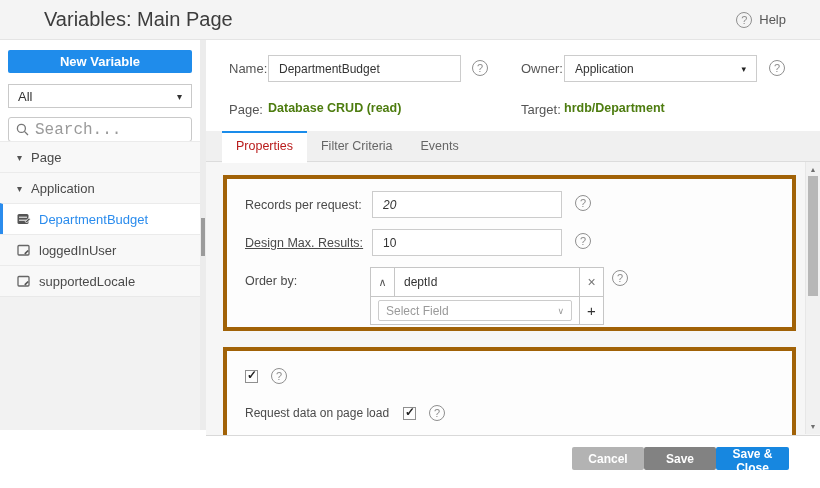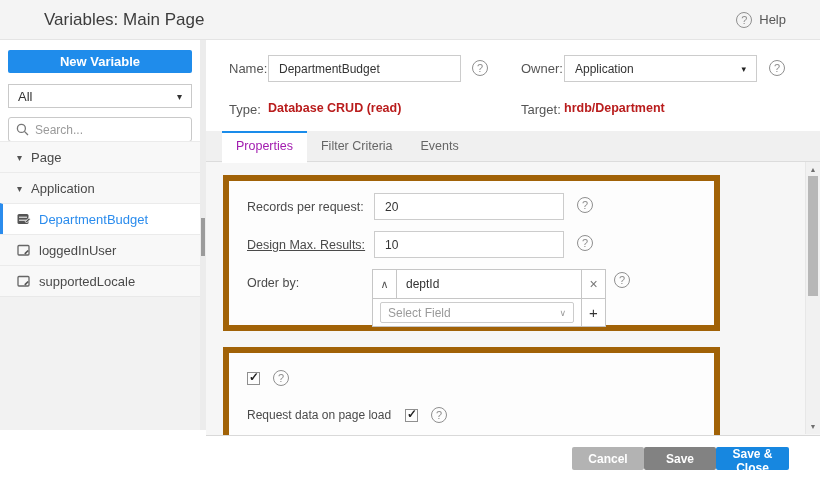--- a/index.html
+++ b/index.html
@@ -3,98 +3,98 @@
 <meta charset="utf-8">
 <style>
   * { margin:0; padding:0; box-sizing:border-box; }
   html,body { width:820px; height:488px; overflow:hidden; background:#fff;
               font-family:"Liberation Sans", sans-serif; }
   .app { position:relative; width:820px; height:488px; background:#fff; overflow:hidden; }
 
   
   .topbar { position:absolute; left:0; top:0; right:0; height:40px; background:#f4f4f4;
             border-bottom:1px solid #e4e4e4; display:flex; align-items:center; }
-  .topbar-title { margin-left:44px; font-size:17px; color:#3c3c3c; }
+  .topbar-title { margin-left:44px; font-size:20px; color:#3c3c3c; }
   .help-wrap { margin-left:auto; margin-right:34px; display:flex; align-items:center; gap:7px;
                font-size:13px; color:#555; cursor:pointer; }
   .qmark { width:16px; height:16px; border:1px solid #8f8f8f; border-radius:50%; color:#8f8f8f;
            font-size:11px; line-height:14px; text-align:center; display:inline-block; background:transparent; }
 
   
   .sidebar { position:absolute; left:0; top:40px; width:200px; height:390px; background:#fff; }
   .side-gutter { position:absolute; left:200px; top:40px; width:6px; height:390px; background:#ececec; }
   .side-thumb { position:absolute; left:1px; top:178px; width:4px; height:38px; background:#9b9b9b; }
   .new-var-btn { position:absolute; left:8px; top:10px; width:184px; height:23px; background:#1f8ceb;
                  color:#fff; font-size:13px; font-weight:bold; border:none; border-radius:2px;
                  cursor:pointer; font-family:inherit; }
   .filter-select { position:absolute; left:8px; top:44px; width:184px; height:24px; background:#fff;
                    border:1px solid #c9c9c9; display:flex; align-items:center; padding:0 9px;
                    font-size:13px; color:#333; cursor:pointer; }
   .filter-caret { margin-left:auto; font-size:10px; color:#333; }
   .search-box { position:absolute; left:8px; top:77px; width:184px; height:25px; background:#fff;
                 border:1px solid #c9c9c9; border-radius:3px; display:flex; align-items:center;
                 padding:0 7px; gap:6px; }
   .search-box svg { flex:0 0 auto; }
-  .search-box input { border:none; outline:none; width:100%; font-size:12px; color:#333;
-                      font-family:Liberation Sans, sans-serif; background:transparent; }
+  .search-box input { border:none; outline:none; width:100%; font-size:16px; color:#333;
+                      font-family:Liberation Mono, monospace; background:transparent; }
   .search-box input::placeholder { color:#9a9a9a; }
   .tree { position:absolute; left:0; top:101px; width:200px; }
   .tree-item { height:31px; display:flex; align-items:center; border-top:1px solid #ebebeb;
                background:#f8f8f8; font-size:13px; color:#4a4a4a; padding-left:17px; cursor:pointer; }
   .tree-item .expander { font-size:10px; color:#555; margin-right:9px; }
   .tree-item .var-icon { margin-right:8px; display:inline-flex; }
   .tree-item.selected { background:#fff; border-left:3px solid #2b8ced; padding-left:14px; color:#2b8ced; }
   .tree-filler { position:absolute; left:0; top:256px; width:200px; height:134px; background:#f2f2f2;
                  border-top:1px solid #e9e9e9; }
 
   
   .main { position:absolute; left:206px; top:40px; right:0; height:396px; background:#fff; }
   .lbl { font-size:13px; color:#555; }
   .req { color:#e03d32; }
-  .val-strong { font-size:12.5px; font-weight:bold; color:#b91c1c; }
+  .val-strong { font-size:12.5px; font-weight:bold; color:#4d7c0f; }
   .text-input { border:1px solid #ccc; background:#fff; font-size:12px; color:#333; padding:0 10px;
                 font-family:inherit; outline:none; }
   .name-label { position:absolute; left:23px; top:21px; }
   .name-input { position:absolute; left:62px; top:15px; width:193px; height:27px; }
   .help-name { position:absolute; left:266px; top:20px; cursor:pointer; }
   .owner-label { position:absolute; left:315px; top:21px; }
   .owner-select { position:absolute; left:358px; top:15px; width:193px; height:27px; background:#fff;
                   border:1px solid #ccc; display:flex; align-items:center; padding:0 10px;
                   font-size:12px; color:#333; cursor:pointer; }
   .owner-caret { margin-left:auto; font-size:9px; color:#222; }
   .help-owner { position:absolute; left:563px; top:20px; cursor:pointer; }
   .type-label { position:absolute; left:23px; top:62px; }
   .type-value { position:absolute; left:62px; top:61px; }
   .target-label { position:absolute; left:315px; top:62px; }
   .target-value { position:absolute; left:358px; top:61px; }
 
   
   .tabbar { position:absolute; left:0; top:91px; right:0; height:31px; background:#f0f0f0;
             border-bottom:1px solid #dcdcdc; display:flex; padding-left:16px; }
   .tab { padding:0 14px; line-height:30px; font-size:12.5px; color:#666; cursor:pointer; }
-  .tab.active { background:#fff; border-top:2px solid #1a8cea; line-height:27px; color:#a21caf;
+  .tab.active { background:#fff; border-top:2px solid #1a8cea; line-height:27px; color:#b91c1c;
                 height:32px; position:relative; z-index:1; }
 
   
   .content { position:absolute; left:0; top:122px; right:0; bottom:0; background:#f6f6f6;
              border-bottom:1px solid #d9d9d9; overflow:hidden; }
   .vscroll { position:absolute; right:0; top:0; bottom:1px; width:15px; background:#f1f1f1;
              border-left:1px solid #e7e7e7; }
   .vscroll .arr { position:absolute; left:0; right:0; text-align:center; font-size:7px; color:#6e6e6e;
                   cursor:pointer; }
   .arr.up { top:4px; } .arr.down { bottom:4px; }
   .vthumb { position:absolute; left:2px; top:14px; width:10px; height:120px; background:#b7b7b7; cursor:pointer; }
 
-  .group { position:absolute; left:17px; width:497px; background:#fdfdfd; border:6px solid #a16207; }
+  .group { position:absolute; left:17px; width:573px; background:#fdfdfd; border:4px solid #a16207; }
   .group1 { top:13px; height:156px; }
   .group2 { top:185px; height:115px; }
   .g-label { position:absolute; left:18px; font-size:12.5px; color:#4a4a4a; }
   .g-input { position:absolute; left:145px; width:190px; height:27px; }
   .g-help { position:absolute; left:348px; cursor:pointer; }
-  .r1-label { top:19px; } .r1-input { top:12px; } .r1-help { top:16px; }
+  .r1-label { top:19px; } .r1-input { top:12px;font-style:italic; } .r1-help { top:16px; }
   .r2-label { top:57px;text-decoration:underline; } .r2-input { top:50px; } .r2-help { top:54px; }
   .r3-label { top:95px; }
 
   .orderby { position:absolute; left:143px; top:88px; width:234px; background:#fff;
              border:1px solid #c6c6c6; }
   .ob-row { display:flex; height:28px; align-items:stretch; }
   .ob-row + .ob-row { border-top:1px solid #c6c6c6; }
   .ob-btn { width:24px; display:flex; align-items:center; justify-content:center; color:#555;
             cursor:pointer; background:#fff; }
   .ob-sort { border-right:1px solid #c6c6c6; font-size:11px; }
@@ -212,21 +212,21 @@
     <span class="lbl owner-label">
       <span>Owner:</span>
       <span class="req">*</span>
     </span>
     <div class="owner-select">
       <span>Application</span>
       <span class="owner-caret">▾</span>
     </div>
     <span class="qmark help-owner">?</span>
 
-    <span class="lbl type-label">Type:</span>
+    <span class="lbl type-label">Page:</span>
     <span class="val-strong type-value">Database CRUD (read)</span>
     <span class="lbl target-label">Target:</span>
     <span class="val-strong target-value">hrdb/Department</span>
 
     <div class="tabbar">
       <div class="tab active">Properties</div>
       <div class="tab">Filter Criteria</div>
       <div class="tab">Events</div>
     </div>
 

